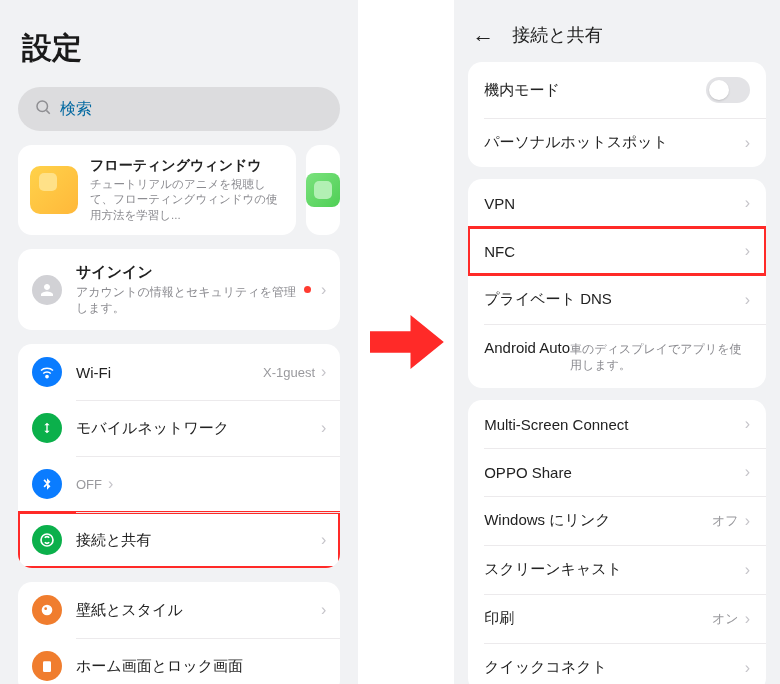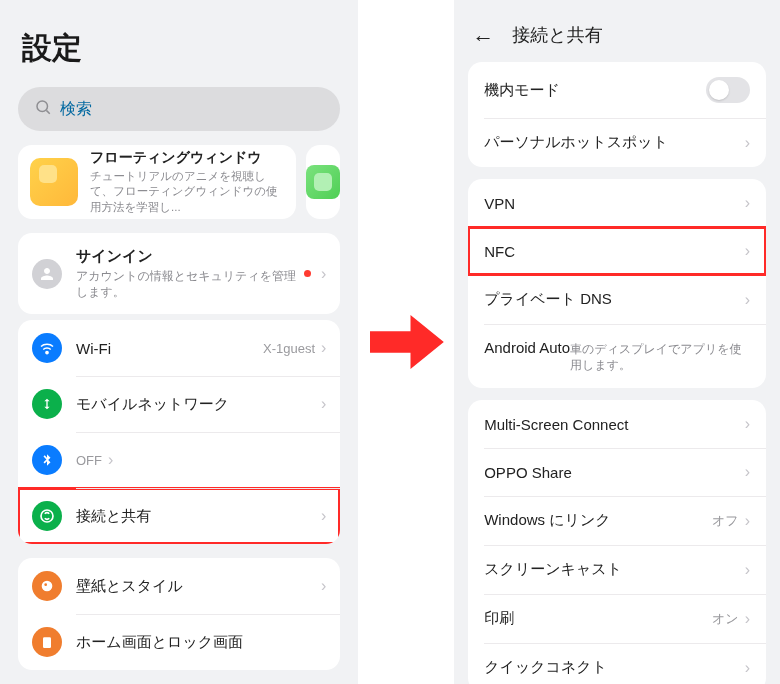--- a/index.html
+++ b/index.html
@@ -51,21 +51,21 @@
 
 .card-row {
   display: flex;
   gap: 10px;
   margin: 0 18px 14px 18px;
 }
 .fw-card {
   flex: 1 1 auto;
   background: #fff;
   border-radius: 14px;
-  padding: 4px 12px;
+  padding: 12px 12px;
   display: flex;
   gap: 12px;
 }
 .fw-icon {
   width: 48px; height: 48px;
   border-radius: 10px;
   background: linear-gradient(135deg,#ffd24a,#ffb83a);
   position: relative;
   flex-shrink: 0;
   align-self: center;
@@ -152,21 +152,21 @@
 }
 .li-value { font-size: 13px; color: #9a9a9e; }
 .chev { color: #c6c5ca; font-size: 16px; }
 .red-dot{ width:7px;height:7px;border-radius:50%;background:#ff3b30;margin-right:4px; }
 
 .highlight-red {
   outline: 3px solid #ff2a28;
   outline-offset: -2px;
 }
 
-.sign-card { margin:0 18px 6px 18px; background:#fff; border-radius:14px; }
+.sign-card { margin:0 18px 14px 18px; background:#fff; border-radius:14px; }
 .sign-item { display:flex; align-items:center; padding:14px; }
 .sign-item .li-main .li-title{font-weight:600}
 
 
 .phone-right .top-bar {
   display: flex;
   align-items: center;
   padding: 22px 18px 14px 18px;
   gap: 18px;
   background: #f1f2f4;

